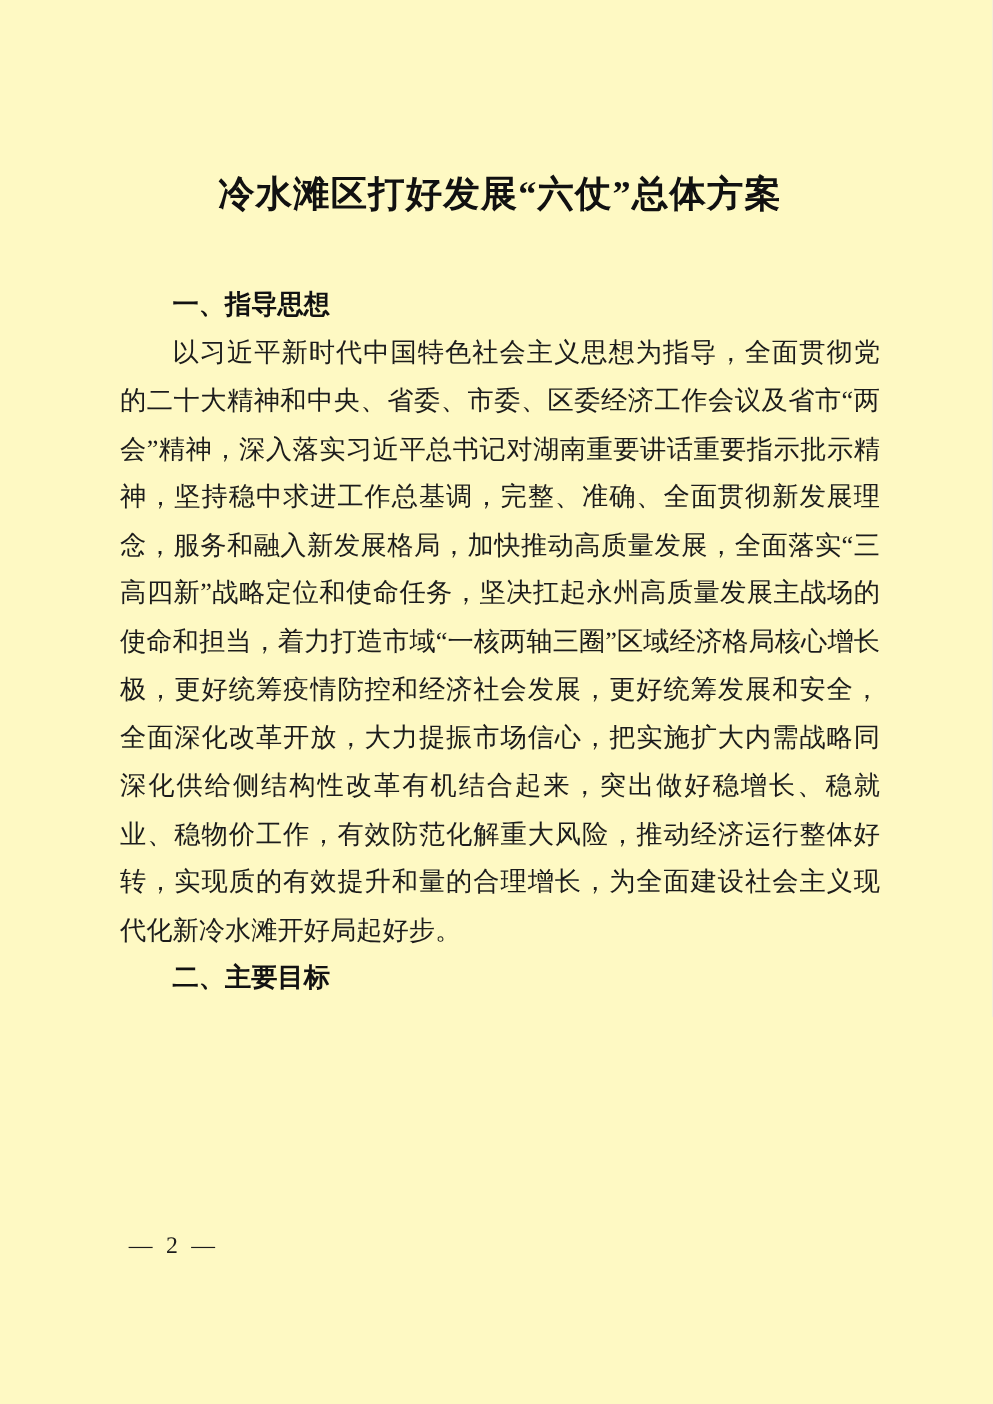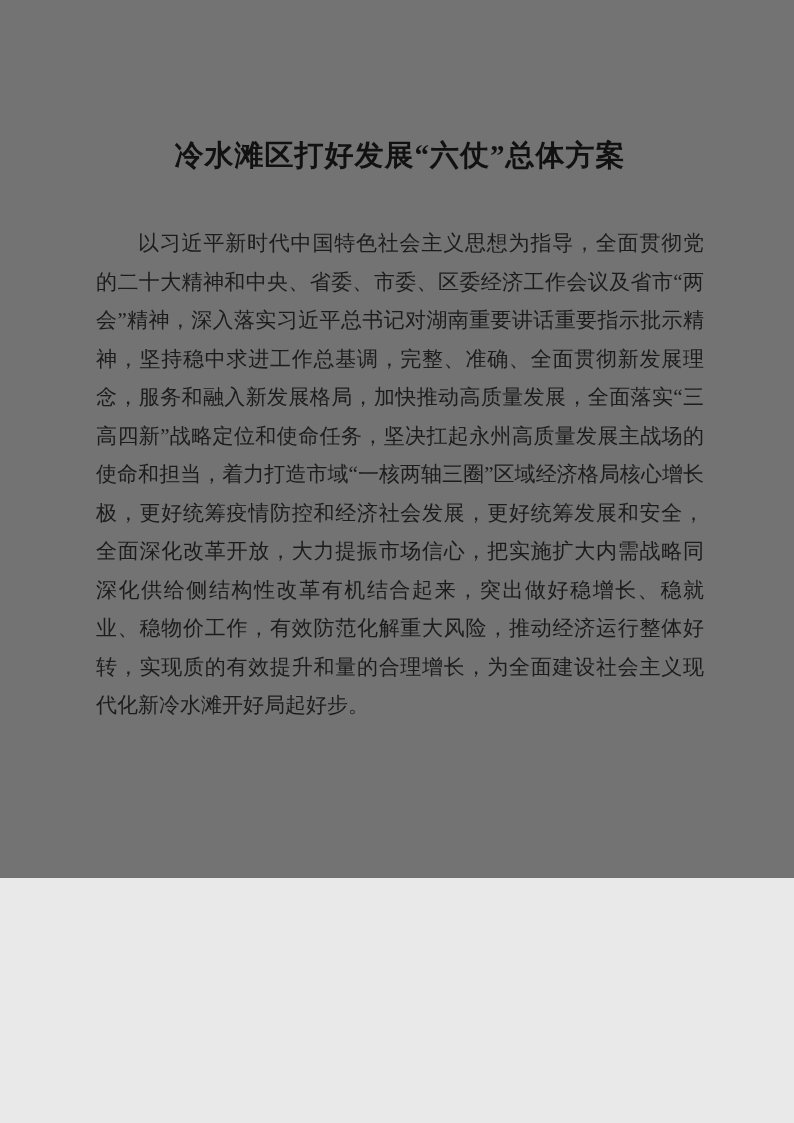--- a/index.html
+++ b/index.html
@@ -3,23 +3,23 @@
 <meta charset="utf-8">
 <style>
   html, body {
     margin: 0;
     padding: 0;
     background: #e9e9e9;
   }
   .page {
     position: relative;
     width: 794px;
-    height: 878px;
+    height: 1123px;
     margin: 0 auto;
-    background: #737373;
+    background: #fef9c3;
     overflow: hidden;
     font-family: "Liberation Serif", serif;
     color: #1c1c1c;
   }
   .content {
     position: absolute;
     left: 96px;
     top: 136px;
     width: 608px;
   }
@@ -59,19 +59,21 @@
   }
 </style>
 </head>
 <body>
 
 <div class="page">
   <div class="content">
     <h1 class="doc-title">冷水滩区打好发展“六仗”总体方案</h1>
 
 
+    <h2 class="section-heading">一、指导思想</h2>
 
     <p class="para">以习近平新时代中国特色社会主义思想为指导，全面贯彻党的二十大精神和中央、省委、市委、区委经济工作会议及省市“两会”精神，深入落实习近平总书记对湖南重要讲话重要指示批示精神，坚持稳中求进工作总基调，完整、准确、全面贯彻新发展理念，服务和融入新发展格局，加快推动高质量发展，全面落实“三高四新”战略定位和使命任务，坚决扛起永州高质量发展主战场的使命和担当，着力打造市域“一核两轴三圈”区域经济格局核心增长极，更好统筹疫情防控和经济社会发展，更好统筹发展和安全，全面深化改革开放，大力提振市场信心，把实施扩大内需战略同深化供给侧结构性改革有机结合起来，突出做好稳增长、稳就业、稳物价工作，有效防范化解重大风险，推动经济运行整体好转，实现质的有效提升和量的合理增长，为全面建设社会主义现代化新冷水滩开好局起好步。</p>
 
+    <h2 class="section-heading">二、主要目标</h2>
   </div>
 
   <div class="page-number">— 2 —</div>
 </div>
 
 </body></html>

